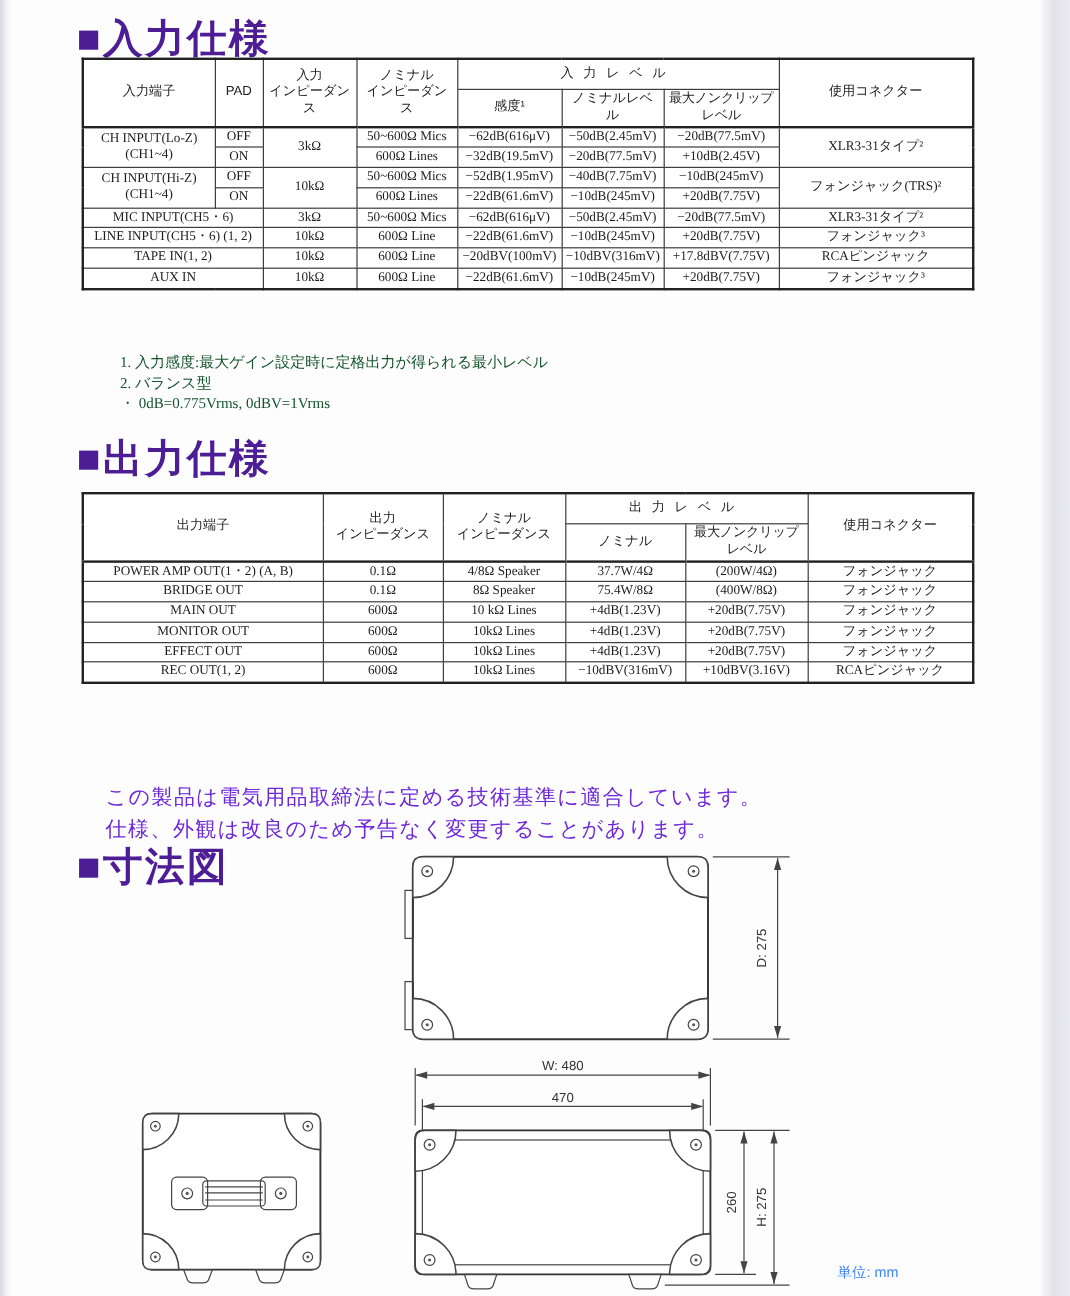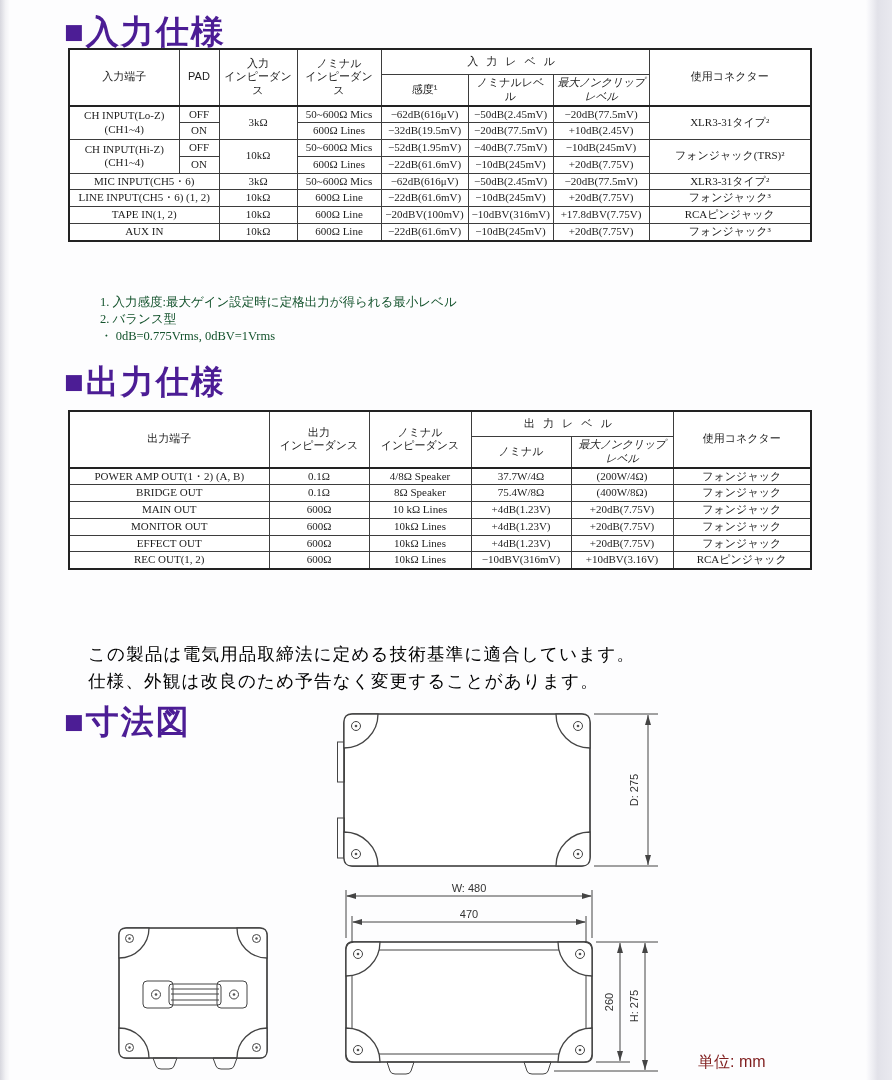--- a/index.html
+++ b/index.html
@@ -15,27 +15,27 @@
         border:2px solid #222;background:#fff;}
   .spec th,.spec td{border:1px solid #3d3d3d;font-weight:normal;font-size:11px;
         text-align:center;vertical-align:middle;padding:1px 3px;line-height:1.25;
         white-space:pre-line;color:#1d1d1d;}
   .spec tbody tr:first-child>td{border-top:2px solid #222;}
   .spec thead tr.h1 th{height:22px;}
   .spec thead tr.h2 th{height:25px;}
   .spec tbody tr{height:16px;font-family:Liberation Serif, serif;}
   .al{text-align:left;padding-left:6px;}
   .grouph{letter-spacing:8px;padding-left:10px;}
-  .smallh{font-size:9.5px;letter-spacing:-0.3px;font-style:italic;}
+  .smallh{font-size:9.5px;letter-spacing:-0.3px;}
   .notes{position:absolute;font-family:"Liberation Serif","DejaVu Serif",serif;
         font-size:12.5px;line-height:17px;color:#14532d;}
   .notes div{white-space:nowrap;}
-  .compliance{position:absolute;font-family:Liberation Sans, sans-serif;
-        font-size:17.5px;line-height:1.55;letter-spacing:1.2px;color:#000000;white-space:nowrap;}
-  .unit-label{position:absolute;font-size:16px;color:#7f1d1d;}
+  .compliance{position:absolute;font-family:Liberation Mono, monospace;
+        font-size:17.5px;line-height:1.55;letter-spacing:1.2px;color:#6d28d9;white-space:nowrap;margin-top:12px;}
+  .unit-label{position:absolute;font-size:12px;color:#3b82f6;}
   svg{position:absolute;overflow:visible;}
   svg text{font-family:"Liberation Sans",sans-serif;font-size:11px;fill:#333;}
   .ln{stroke:#444;stroke-width:1;fill:none;}
   .ln2{stroke:#333;stroke-width:1.6;fill:#fff;}
   .dim{stroke:#444;stroke-width:1;fill:none;}
   .arr{fill:#444;stroke:none;}
 </style>
 </head>
 <body>
 

